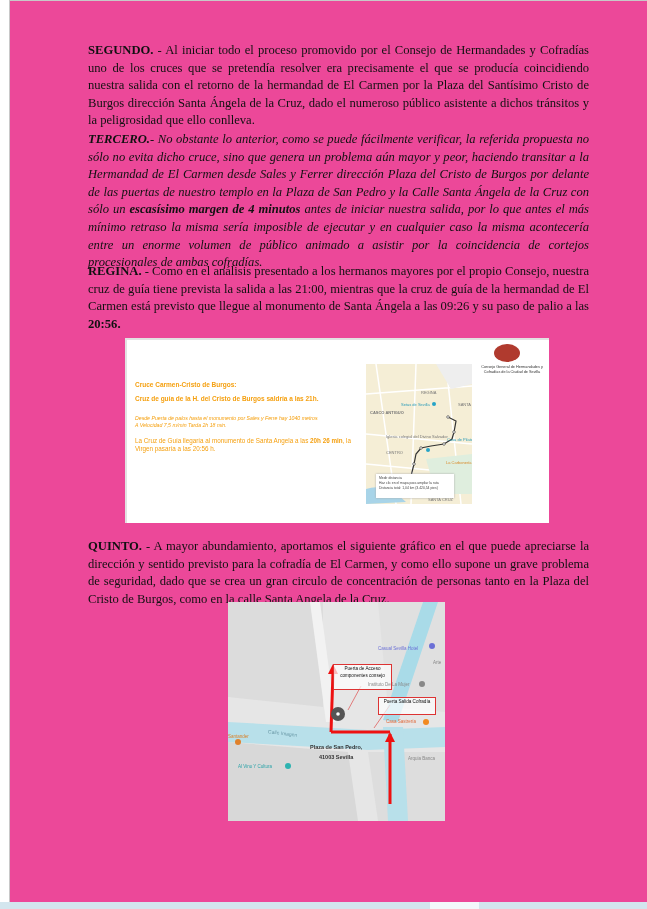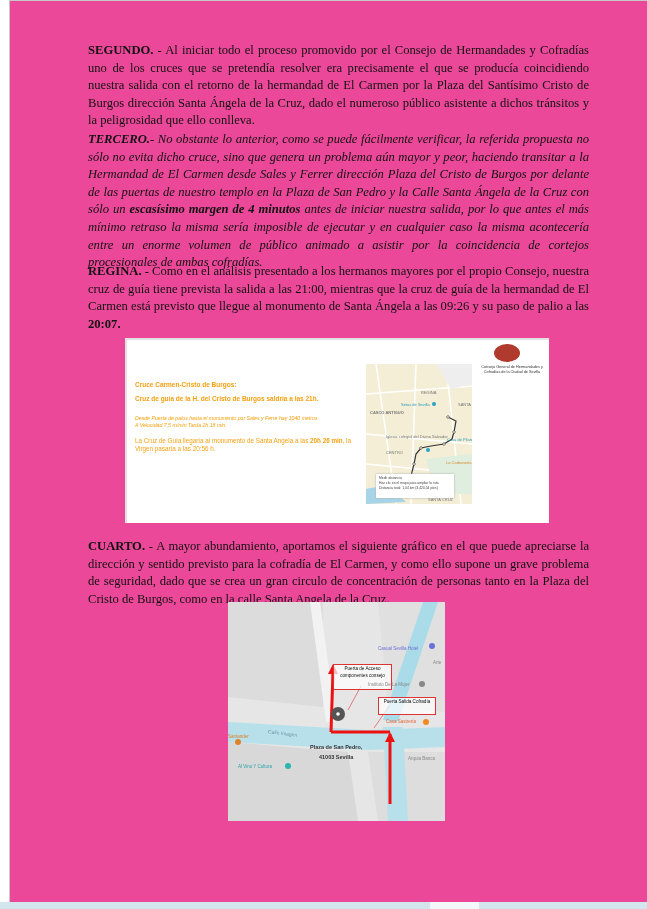--- a/index.html
+++ b/index.html
@@ -37,21 +37,21 @@
 </style>
 </head>
 <body>
 
 <div class="page">
 
   <p class="para" id="p2"><b>SEGUNDO.</b><span> - Al iniciar todo el proceso promovido por el Consejo de Hermandades y Cofradías uno de los cruces que se pretendía resolver era precisamente el que se producía coincidiendo nuestra salida con el retorno de la hermandad de El Carmen por la Plaza del Santísimo Cristo de Burgos dirección Santa Ángela de la Cruz, dado el numeroso público asistente a dichos tránsitos y la peligrosidad que ello conlleva.</span></p>
 
   <p class="para" id="p3"><b>TERCERO.</b><span>- No obstante lo anterior, como se puede fácilmente verificar, la referida propuesta no sólo no evita dicho cruce, sino que genera un problema aún mayor y peor, haciendo transitar a la Hermandad de El Carmen desde Sales y Ferrer dirección Plaza del Cristo de Burgos por delante de las puertas de nuestro templo en la Plaza de San Pedro y la Calle Santa Ángela de la Cruz con sólo un </span><b>escasísimo margen de 4 minutos</b><span> antes de iniciar nuestra salida, por lo que antes el más mínimo retraso la misma sería imposible de ejecutar y en cualquier caso la misma acontecería entre un enorme volumen de público animado a asistir por la coincidencia de cortejos procesionales de ambas cofradías.</span></p>
 
-  <p class="para" id="p4"><b>REGINA.</b><span> - Como en el análisis presentado a los hermanos mayores por el propio Consejo, nuestra cruz de guía tiene prevista la salida a las 21:00, mientras que la cruz de guía de la hermandad de El Carmen está previsto que llegue al monumento de Santa Ángela a las 09:26 y su paso de palio a las </span><b>20:07.</b></p>
+  <p class="para" id="p4"><b>REGINA.</b><span> - Como en el análisis presentado a los hermanos mayores por el propio Consejo, nuestra cruz de guía tiene prevista la salida a las 21:00, mientras que la cruz de guía de la hermandad de El Carmen está previsto que llegue al monumento de Santa Ángela a las 09:26 y su paso de palio a las </span><b>20:56.</b></p>
 
   <div class="fig1">
     <div class="orange t1">Cruce Carmen-Cristo de Burgos:</div>
     <div class="orange t2">Cruz de guía de la  H. del Cristo de Burgos saldría a las 21h.</div>
     <div class="orange t3">
       <div>Desde Puerta de palos hasta el monumento por Sales y Ferre hay 1040 metros</div>
       <div>A Velocidad 7,5 m/min Tarda 2h 18 min.</div>
     </div>
     <div class="orange t4"><span>La Cruz de Guía llegaría al monumento de Santa Angela a las </span><b>20h 26 min</b><span>, la Virgen pasaría a las 20:56 h.</span></div>
 
@@ -87,21 +87,21 @@
       <div class="popup">
         <div>Medir distancia</div>
         <div>Haz clic en el mapa para ampliar la ruta</div>
         <div>Distancia total: 1,04 km (3.420,54 pies)</div>
       </div>
     </div>
     <div class="logo"></div>
     <div class="logo-text">Consejo General de Hermandades y Cofradías de la Ciudad de Sevilla</div>
   </div>
 
-  <p class="para" id="p5"><b>CUARTO.</b><span> - A mayor abundamiento, aportamos el siguiente gráfico en el que puede apreciarse la dirección y sentido previsto para la cofradía de El Carmen, y como ello supone un grave problema de seguridad, dado que se crea un gran circulo de concentración de personas tanto en la Plaza del Cristo de Burgos, como en la calle Santa Angela de la Cruz.</span></p>
+  <p class="para" id="p5"><b>QUINTO.</b><span> - A mayor abundamiento, aportamos el siguiente gráfico en el que puede apreciarse la dirección y sentido previsto para la cofradía de El Carmen, y como ello supone un grave problema de seguridad, dado que se crea un gran circulo de concentración de personas tanto en la Plaza del Cristo de Burgos, como en la calle Santa Angela de la Cruz.</span></p>
 
   <div class="fig2">
     <svg width="217" height="219">
       <rect width="217" height="219" fill="#e6e6e6"></rect>
       <polygon points="0,0 95,0 95,105 0,95" fill="#dcdcdc"></polygon>
       <polygon points="0,140 120,150 130,219 0,219" fill="#d8d8d8"></polygon>
       <polygon points="150,0 217,0 217,110 160,105" fill="#e0e0e0"></polygon>
       <polygon points="140,150 217,150 217,219 150,219" fill="#dddddd"></polygon>
       <polygon points="195,0 210,0 170,120 155,118" fill="#a9dbe8"></polygon>
       <polygon points="0,120 140,128 217,125 217,145 140,148 0,140" fill="#b8e0ea"></polygon>

